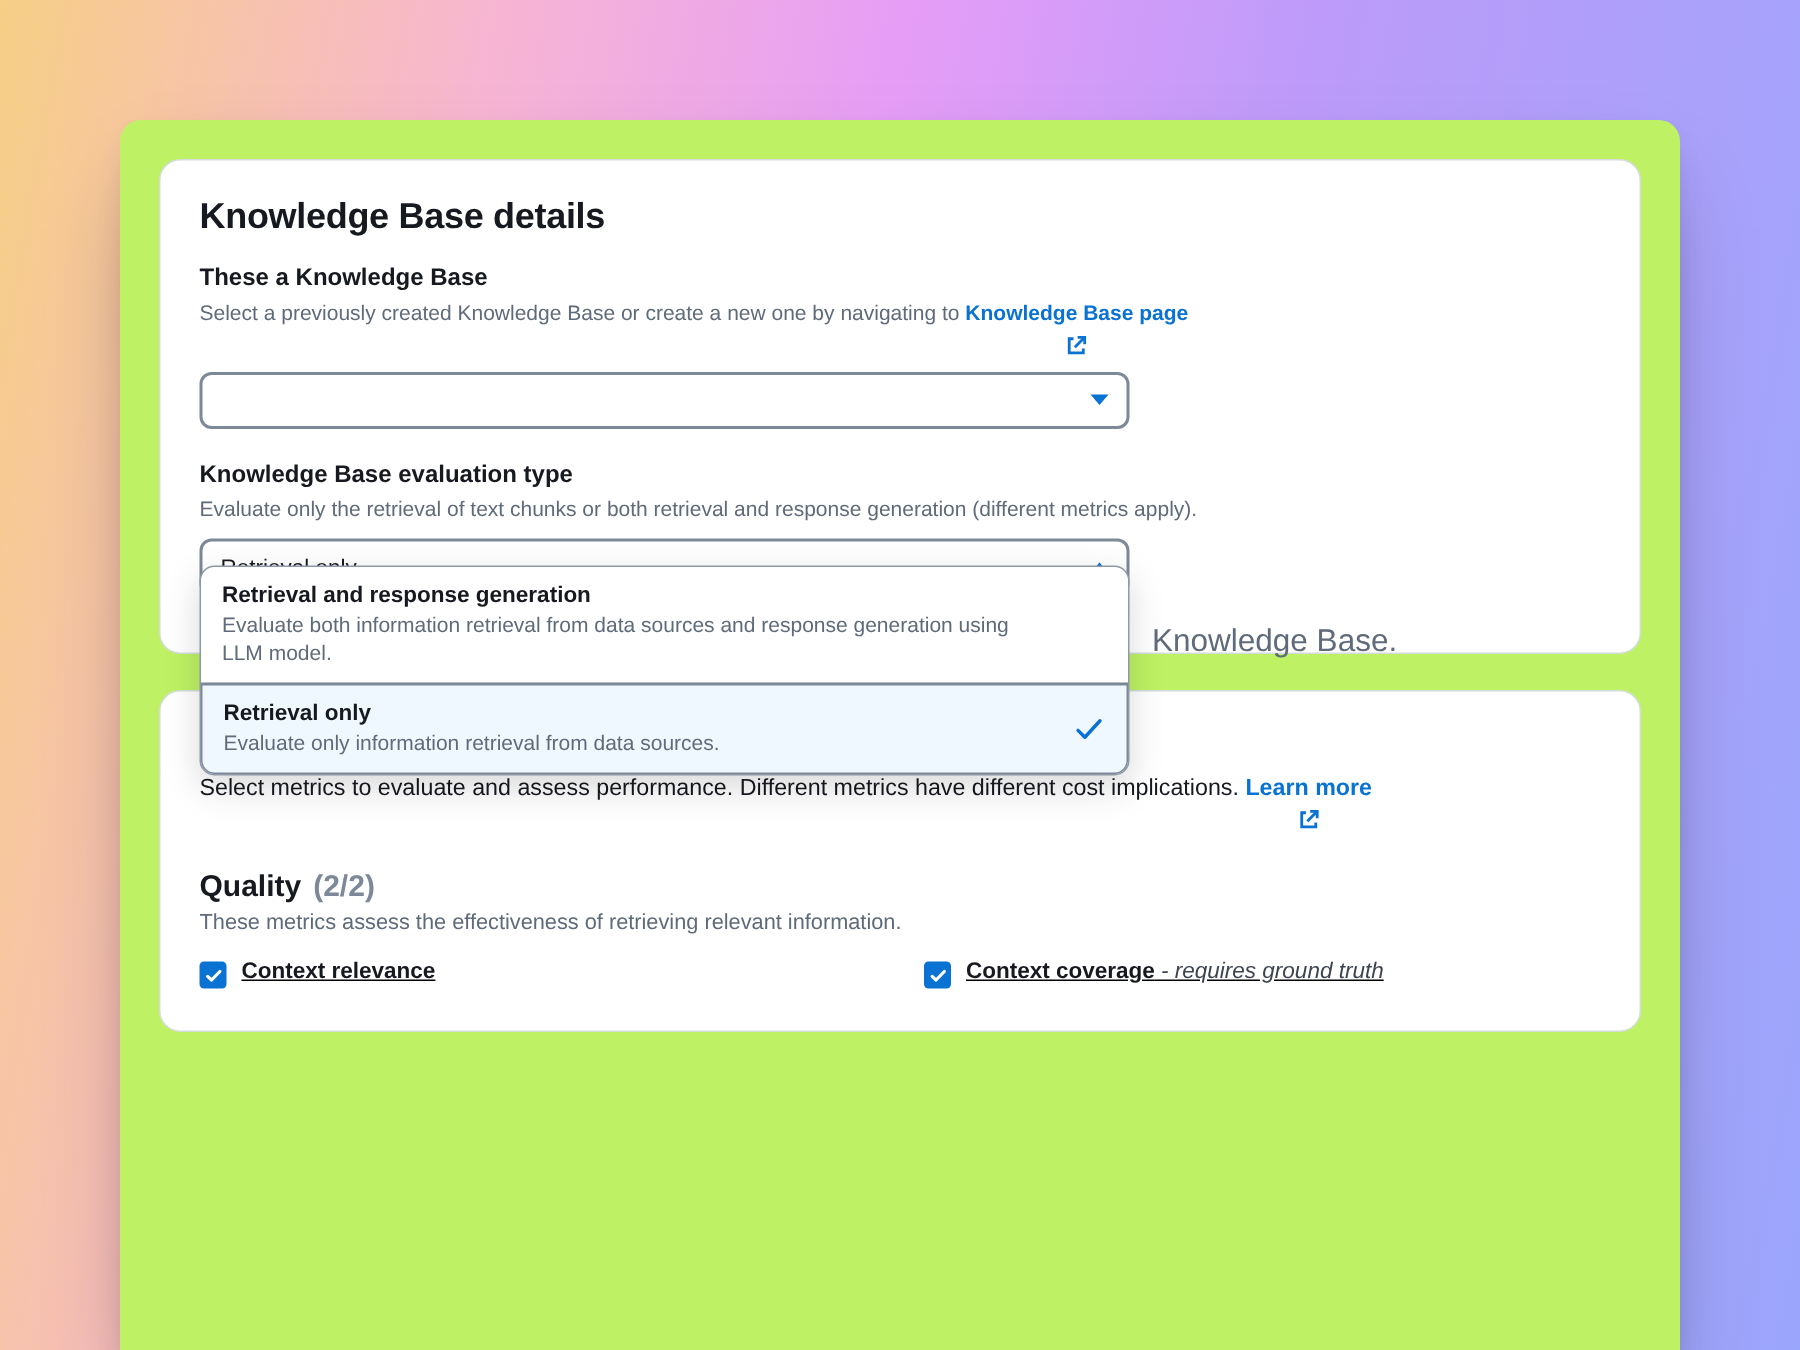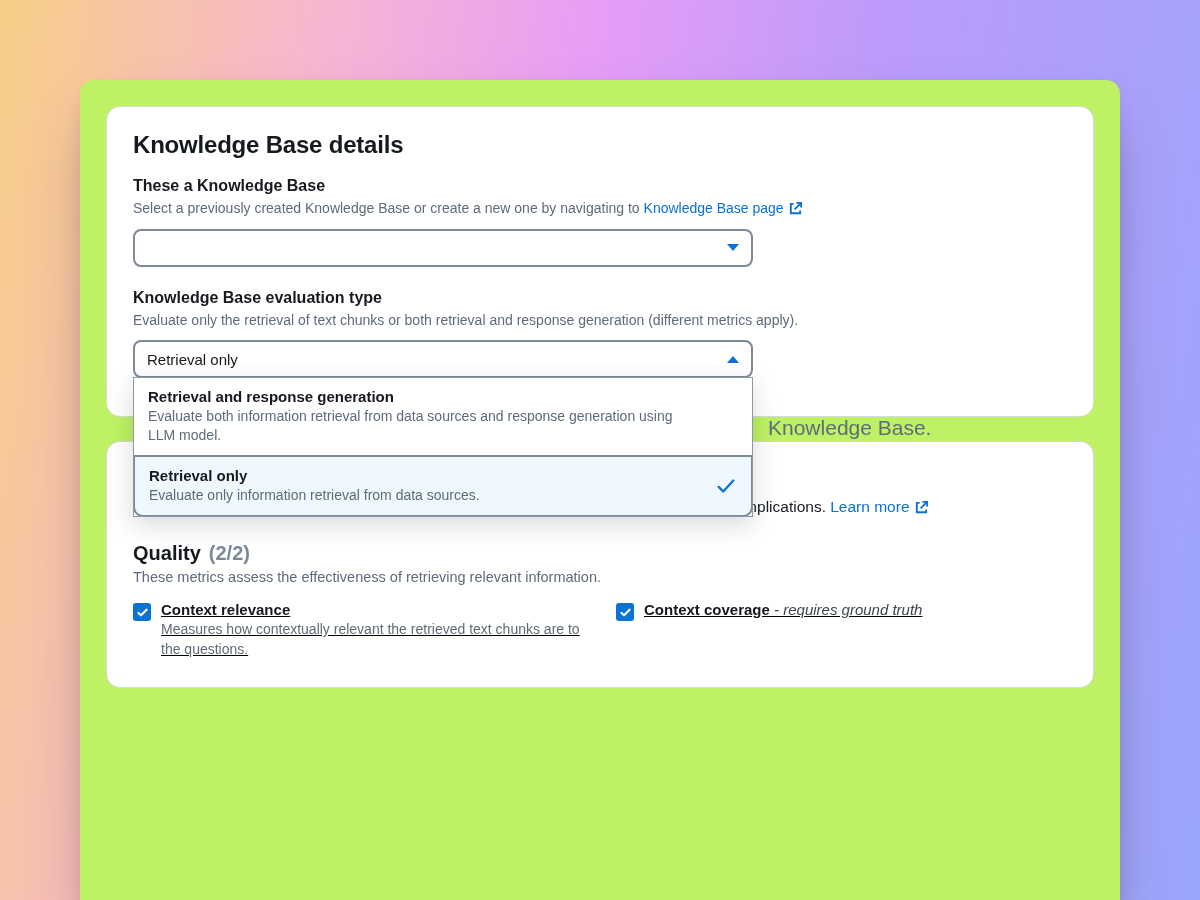--- a/index.html
+++ b/index.html
@@ -51,21 +51,22 @@
   }
   .field-desc {
     font-size: 14px;
     color: #5f6b7a;
     line-height: 1.4;
     margin-bottom: 10px;
   }
   .field-desc a, .link {
     color: #0972d3;
     text-decoration: none;
-    font-weight: 400;
+    font-weight: 700;
+    flex-direction: column;
   }
   .link { display: inline-flex; align-items: center; gap: 4px; }
 
   .select {
     width: 620px;
     height: 38px;
     border: 2px solid #7d8998;
     border-radius: 8px;
     background: #fff;
     display: flex;
@@ -91,21 +92,21 @@
   }
 
   
   .dropdown {
     position: absolute;
     left: 26px;
     top: 270px;
     width: 620px;
     background: #fff;
     border: 1px solid #8d99a8;
-    border-radius: 0;
+    border-radius: 10px;
     box-shadow: 0 8px 24px rgba(0,0,0,0.15);
     overflow: hidden;
     z-index: 10;
   }
   .dropdown-opt {
     padding: 10px 14px 10px 14px;
     border-bottom: 1px solid #e5e9ee;
     cursor: pointer;
     position: relative;
   }
@@ -242,21 +243,20 @@
       <div class="metric-item">
         <div class="checkbox">
           <svg viewBox="0 0 16 16" fill="none" stroke="currentColor" stroke-width="2.6" stroke-linecap="round" stroke-linejoin="round">
               <polyline points="3 8.5 6.2 11.5 13 4.5"></polyline>
             </svg>
         </div>
         <div class="metric-text">
           <div class="name">
             <span>Context relevance</span><span class="req"></span>
           </div>
-          <div class="mdesc">Measures how contextually relevant the retrieved text chunks are to the questions.</div>
         </div>
       </div>
       <div class="metric-item">
         <div class="checkbox">
           <svg viewBox="0 0 16 16" fill="none" stroke="currentColor" stroke-width="2.6" stroke-linecap="round" stroke-linejoin="round">
               <polyline points="3 8.5 6.2 11.5 13 4.5"></polyline>
             </svg>
         </div>
         <div class="metric-text">
           <div class="name">

